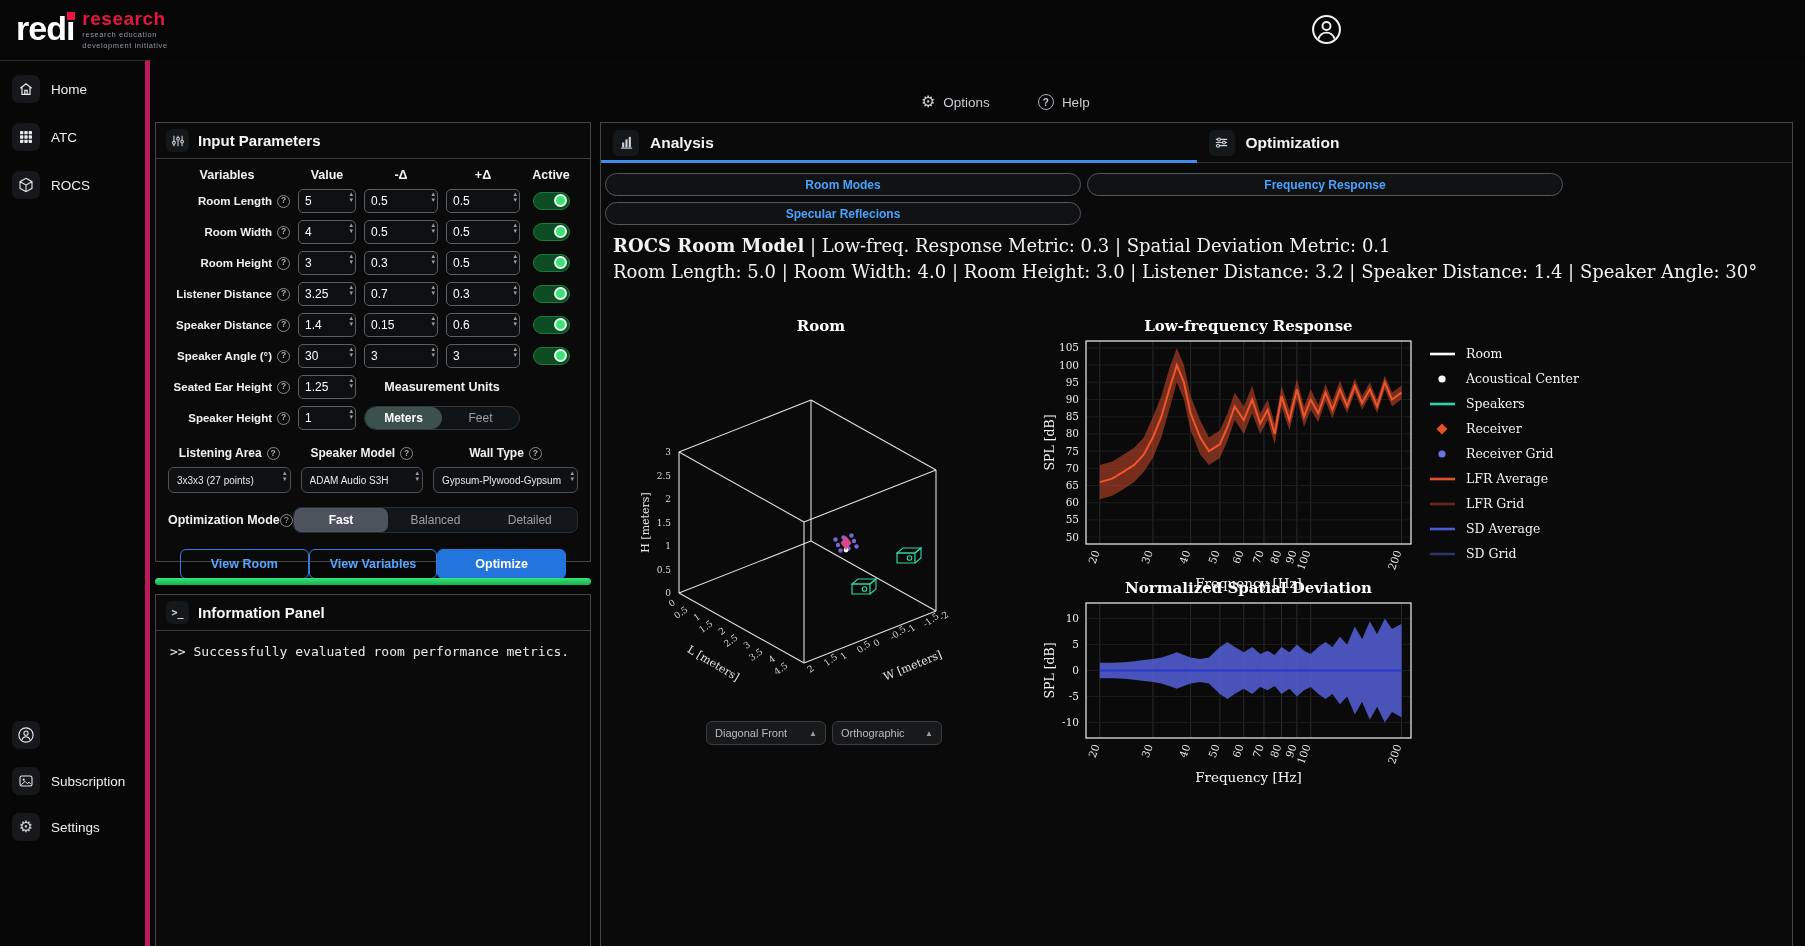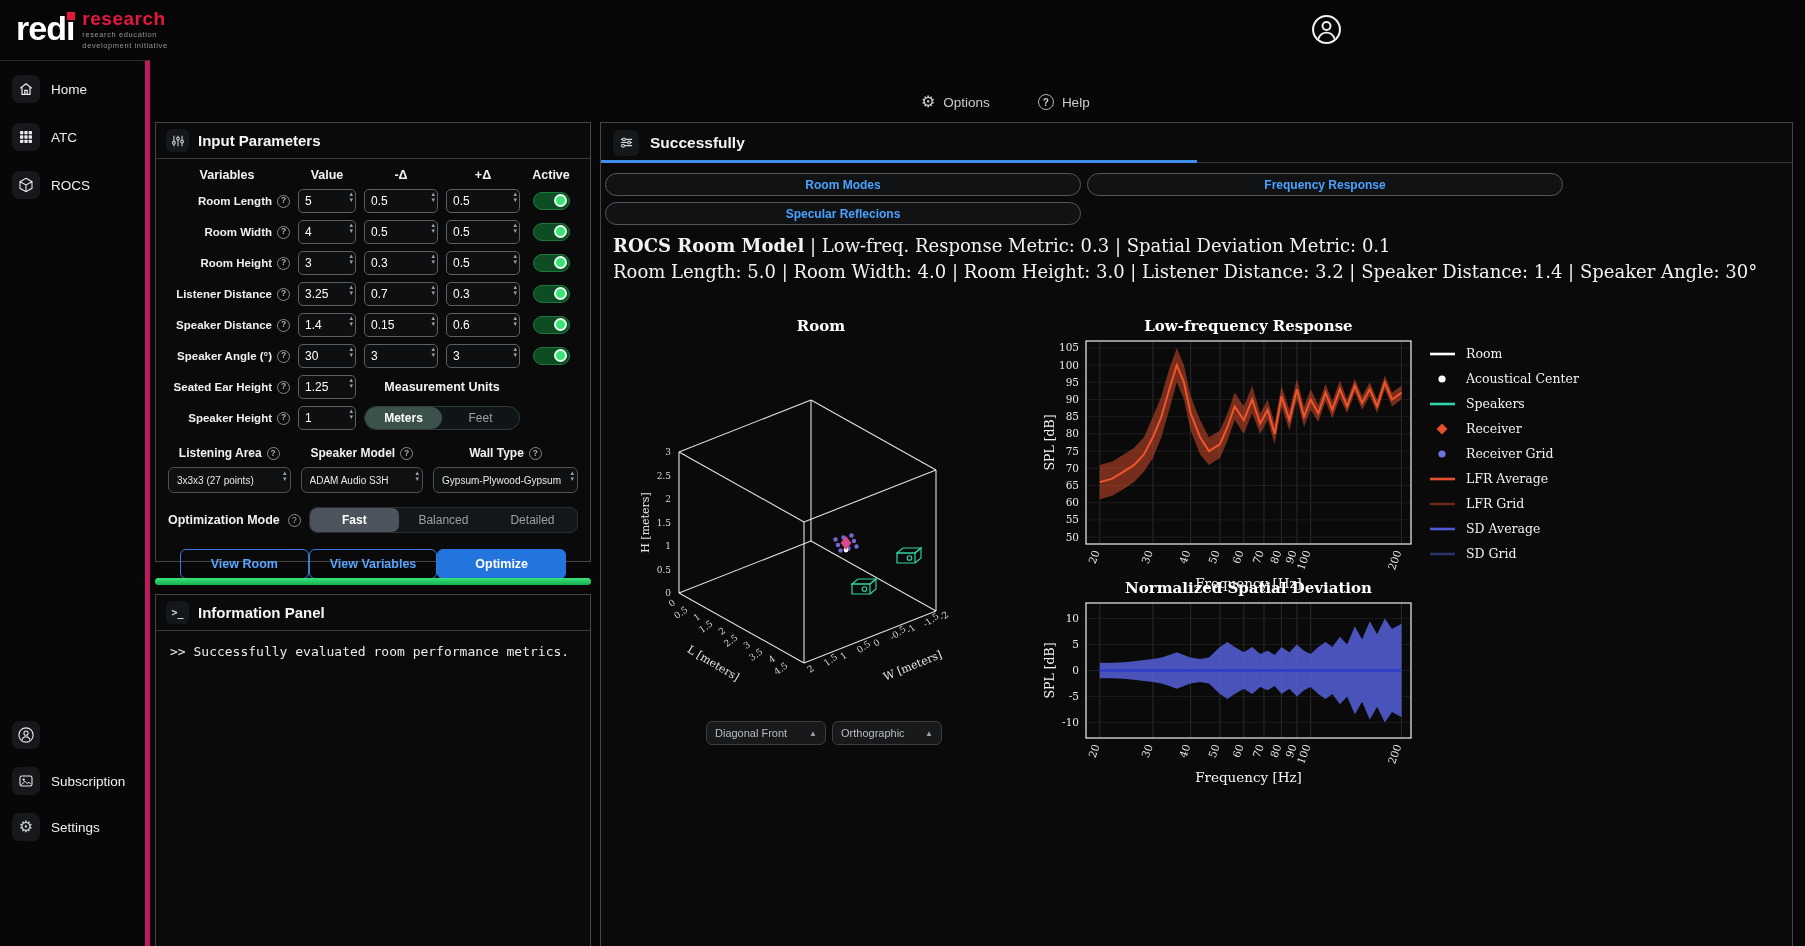--- a/index.html
+++ b/index.html
@@ -68,21 +68,21 @@
   .segopt{flex:1;display:flex;align-items:center;justify-content:center;font-size:12px;color:#98a0a6;cursor:pointer}
   .units-seg .segopt.on{background:#3c514c;color:#fff;border-radius:13px;font-weight:600}
   .selects{display:flex;gap:10px;padding:12px 12px 2px 12px}
   .sgroup{flex:1;display:flex;flex-direction:column;align-items:center;gap:7px}
   .slabel{display:flex;align-items:center;gap:5px;font-size:12px;font-weight:700;color:#f0f0f0}
   .selectbox{position:relative;width:100%;height:26px;background:#0e1012;border:1px solid #4c5156;border-radius:6px;
     display:flex;align-items:center;padding:0 16px 0 8px;cursor:pointer}
   .selval{font-size:10px;color:#e8e8e8;white-space:nowrap;overflow:hidden}
   .ud{position:absolute;right:3px;top:2px;display:flex;flex-direction:column;line-height:.8}
   .ud i{font-style:normal;font-size:7px;color:#9aa0a6}
-  .mode-row{display:flex;align-items:center;gap:8px;padding:12px 12px 2px 12px}
+  .mode-row{display:flex;align-items:center;padding:12px 12px 2px 12px}
   .mlabel{font-size:12.5px;font-weight:700;color:#f0f0f0;white-space:nowrap}
   .mode-seg{flex:1;border-radius:8px;background:#14171a;border:1px solid #2a2e33;height:26px}
   .mode-seg .segopt.on{background:#4d545e;color:#fff;border-radius:7px;font-weight:600}
   .actions{display:flex;padding:14px 24px 0 24px}
   .obtn{flex:1;height:30px;background:transparent;border:1px solid #3d78d8;border-radius:6px;
     color:#58a6ff;font-size:12.5px;font-weight:600}
   .pbtn{flex:1;height:30px;background:#2374dd;border:1px solid #2374dd;border-radius:6px;color:#fff;
     font-size:12.5px;font-weight:600}
 
   
@@ -515,28 +515,39 @@
     <span class="termchip">&gt;_</span>
     <span>Information Panel</span>
   </div>
   <div class="logtext">&gt;&gt; Successfully evaluated room performance metrics.</div>
 </section>
 
 <section class="panel analysis-panel">
   <div class="tabbar">
     <div class="tab">
       <span class="chip">
+        <svg width="15" height="15" viewBox="0 0 24 24">
+            <path d="M3 21 H21" stroke="#cfd4d9" stroke-width="1.7"></path>
+            <rect x="5" y="12" width="3.4" height="8" fill="#cfd4d9"></rect>
+            <rect x="10.3" y="7" width="3.4" height="13" fill="#cfd4d9"></rect>
+            <rect x="15.6" y="3" width="3.4" height="17" fill="#cfd4d9"></rect>
+          </svg>
+      </span>
+      <span>Analysis</span>
+    </div>
+    <div class="tab">
+      <span class="chip">
         <svg width="15" height="15" viewBox="0 0 24 24" fill="none" stroke="#cfd4d9" stroke-width="1.8">
           <path d="M3 7 H21 M3 12 H21 M3 17 H21"></path>
             <circle cx="8" cy="7" r="2.3" fill="#15181b"></circle>
             <circle cx="16" cy="12" r="2.3" fill="#15181b"></circle>
             <circle cx="6.5" cy="17" r="2.3" fill="#15181b"></circle>
         </svg>
       </span>
-      <span>Successfully</span>
+      <span>Optimization</span>
     </div>
     <div class="tab-underline"></div>
   </div>
 
   <div class="abtns">
     <button class="abtn">Room Modes</button>
     <button class="abtn">Frequency Response</button>
     <button class="abtn">Specular Reflecions</button>
   </div>
 

